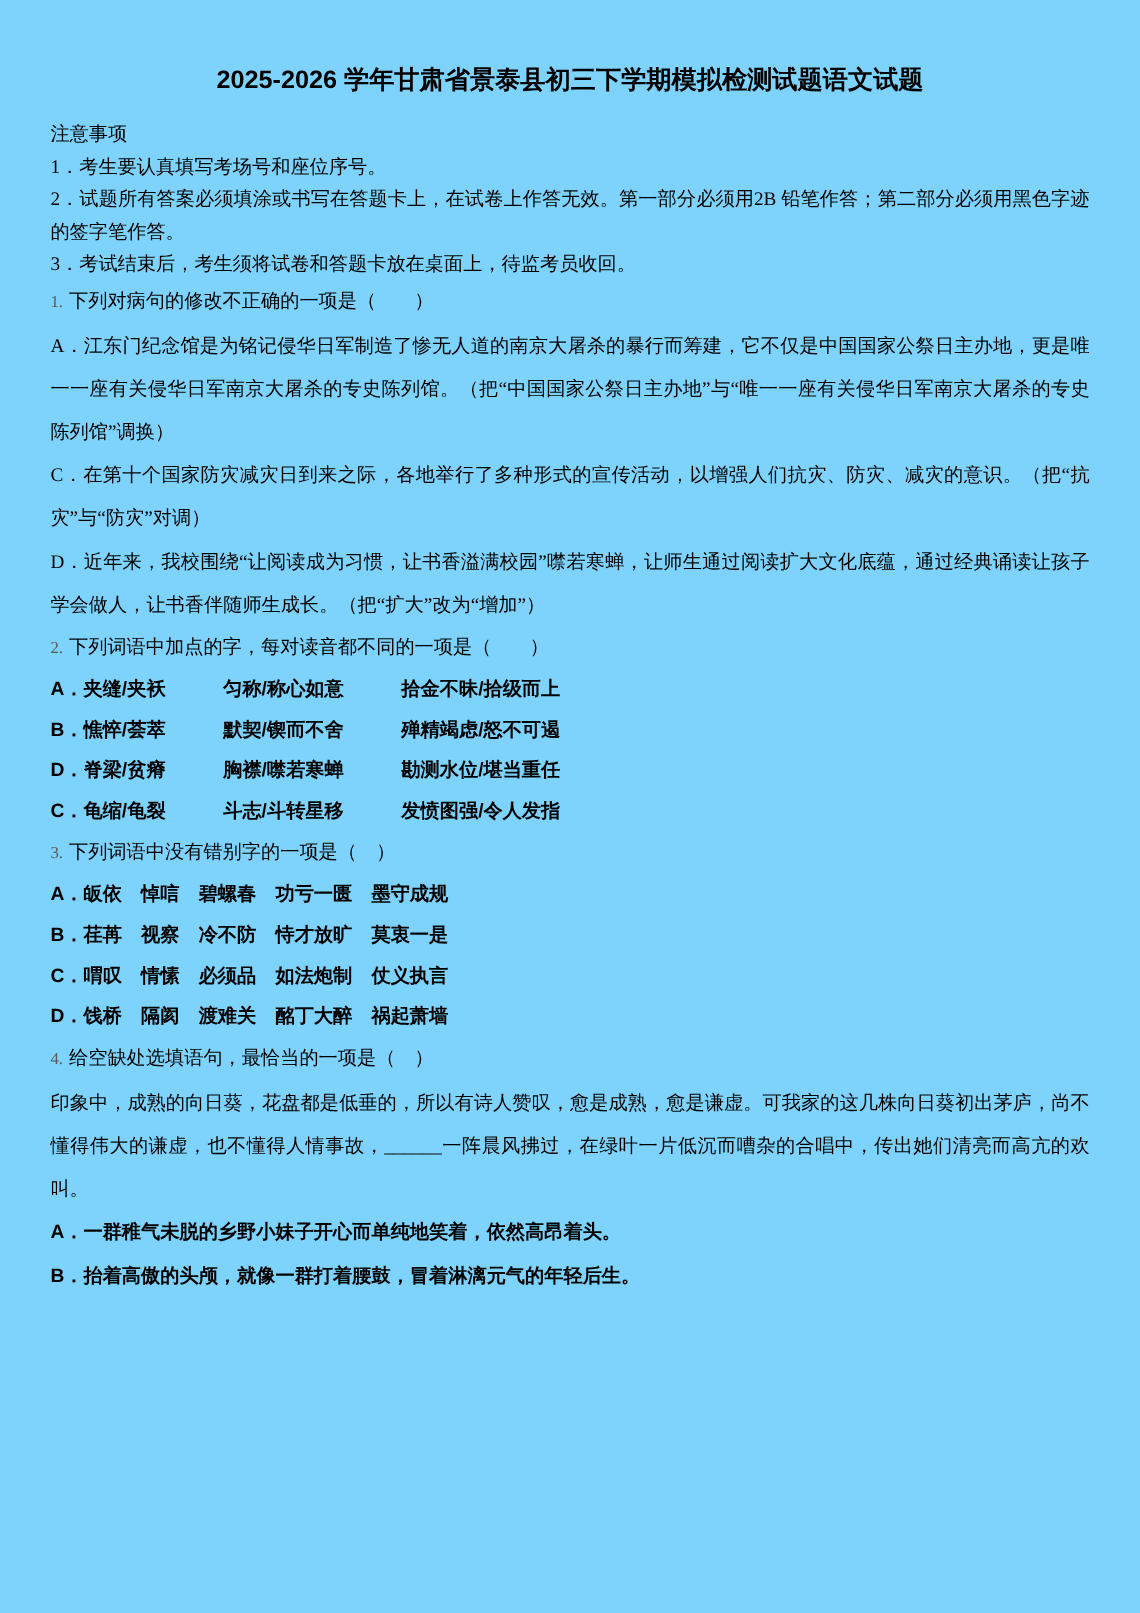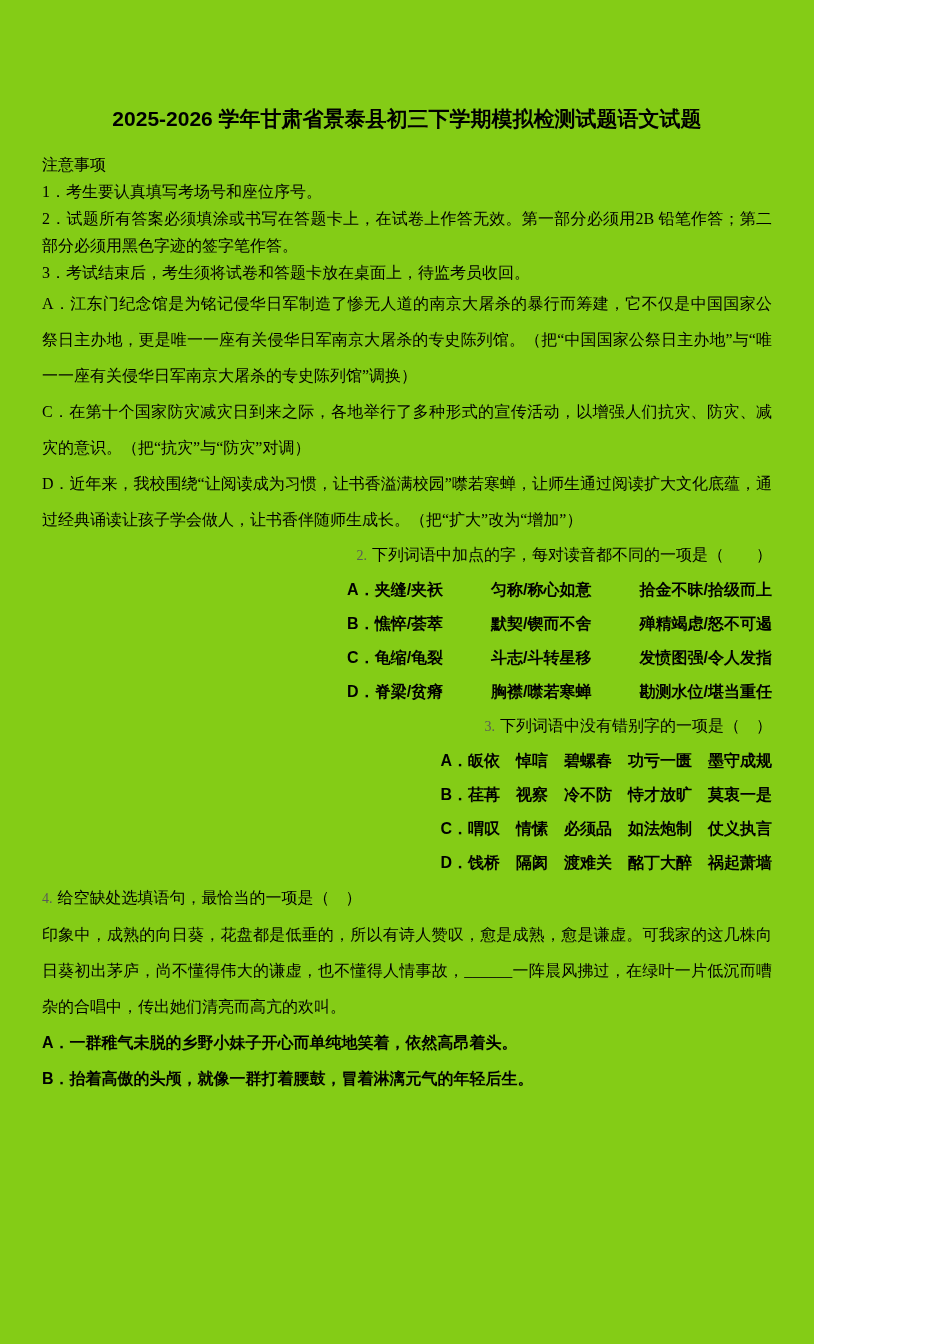--- a/index.html
+++ b/index.html
@@ -1,25 +1,25 @@
 <!DOCTYPE html>
 <html><head>
 <meta charset="utf-8">
 <style>
   html, body {
     margin: 0;
     padding: 0;
     background: #ffffff;
   }
   .page {
-    width: 814px;
+    width: 950px;
     min-height: 1344px;
     box-sizing: border-box;
-    padding: 104px 42px 40px 42px;
-    background: #84cc16;
+    padding: 52px 42px 40px 42px;
+    background: #7dd3fc;
     color: #000000;
     font-family: "Liberation Serif", "DejaVu Serif", serif;
     font-size: 16px;
   }
   .title {
     margin: 0 0 18px 0;
     text-align: center;
     font-size: 21px;
     font-weight: 700;
     font-family: "Liberation Sans", "DejaVu Sans", sans-serif;
@@ -48,21 +48,20 @@
   
   .q-loose .stem,
   .q-loose .option,
   .q-loose .passage {
     line-height: 36px;
   }
   
   .q-medium .stem,
   .q-medium .option {
     line-height: 34px;
-    text-align: right;
   }
   .option.bold {
     font-weight: 700;
     font-family: "Liberation Sans", "DejaVu Sans", sans-serif;
   }
 </style>
 </head>
 <body>
 
 <div class="page">
@@ -73,30 +72,31 @@
     <div id="notice-items">
         <div class="notice-line">1．考生要认真填写考场号和座位序号。</div>
         <div class="notice-line">2．试题所有答案必须填涂或书写在答题卡上，在试卷上作答无效。第一部分必须用2B 铅笔作答；第二部分必须用黑色字迹的签字笔作答。</div>
         <div class="notice-line">3．考试结束后，考生须将试卷和答题卡放在桌面上，待监考员收回。</div>
       </div>
   </div>
 
 
   <div id="questions">
       <div class="question q-loose">
+        <div class="stem"><span class="qnum">1.</span><span>下列对病句的修改不正确的一项是（　　）</span></div>
         <div class="option">A．江东门纪念馆是为铭记侵华日军制造了惨无人道的南京大屠杀的暴行而筹建，它不仅是中国国家公祭日主办地，更是唯一一座有关侵华日军南京大屠杀的专史陈列馆。（把“中国国家公祭日主办地”与“唯一一座有关侵华日军南京大屠杀的专史陈列馆”调换）</div>
         <div class="option">C．在第十个国家防灾减灾日到来之际，各地举行了多种形式的宣传活动，以增强人们抗灾、防灾、减灾的意识。（把“抗灾”与“防灾”对调）</div>
         <div class="option">D．近年来，我校围绕“让阅读成为习惯，让书香溢满校园”噤若寒蝉，让师生通过阅读扩大文化底蕴，通过经典诵读让孩子学会做人，让书香伴随师生成长。（把“扩大”改为“增加”）</div>
       </div>
       <div class="question q-medium">
         <div class="stem"><span class="qnum">2.</span><span>下列词语中加点的字，每对读音都不同的一项是（　　）</span></div>
         <div class="option bold">A．夹缝/夹袄　　　匀称/称心如意　　　拾金不昧/拾级而上</div>
         <div class="option bold">B．憔悴/荟萃　　　默契/锲而不舍　　　殚精竭虑/怒不可遏</div>
+        <div class="option bold">D．脊梁/贫瘠　　　胸襟/噤若寒蝉　　　勘测水位/堪当重任</div>
         <div class="option bold">C．龟缩/龟裂　　　斗志/斗转星移　　　发愤图强/令人发指</div>
-        <div class="option bold">D．脊梁/贫瘠　　　胸襟/噤若寒蝉　　　勘测水位/堪当重任</div>
       </div>
       <div class="question q-medium">
         <div class="stem"><span class="qnum">3.</span><span>下列词语中没有错别字的一项是（　）</span></div>
         <div class="option bold">A．皈依　悼唁　碧螺春　功亏一匮　墨守成规</div>
         <div class="option bold">B．荏苒　视察　冷不防　恃才放旷　莫衷一是</div>
         <div class="option bold">C．喟叹　情愫　必须品　如法炮制　仗义执言</div>
         <div class="option bold">D．饯桥　隔阂　渡难关　酩丁大醉　祸起萧墙</div>
       </div>
       <div class="question q-loose">
         <div class="stem"><span class="qnum">4.</span><span>给空缺处选填语句，最恰当的一项是（　）</span></div>

